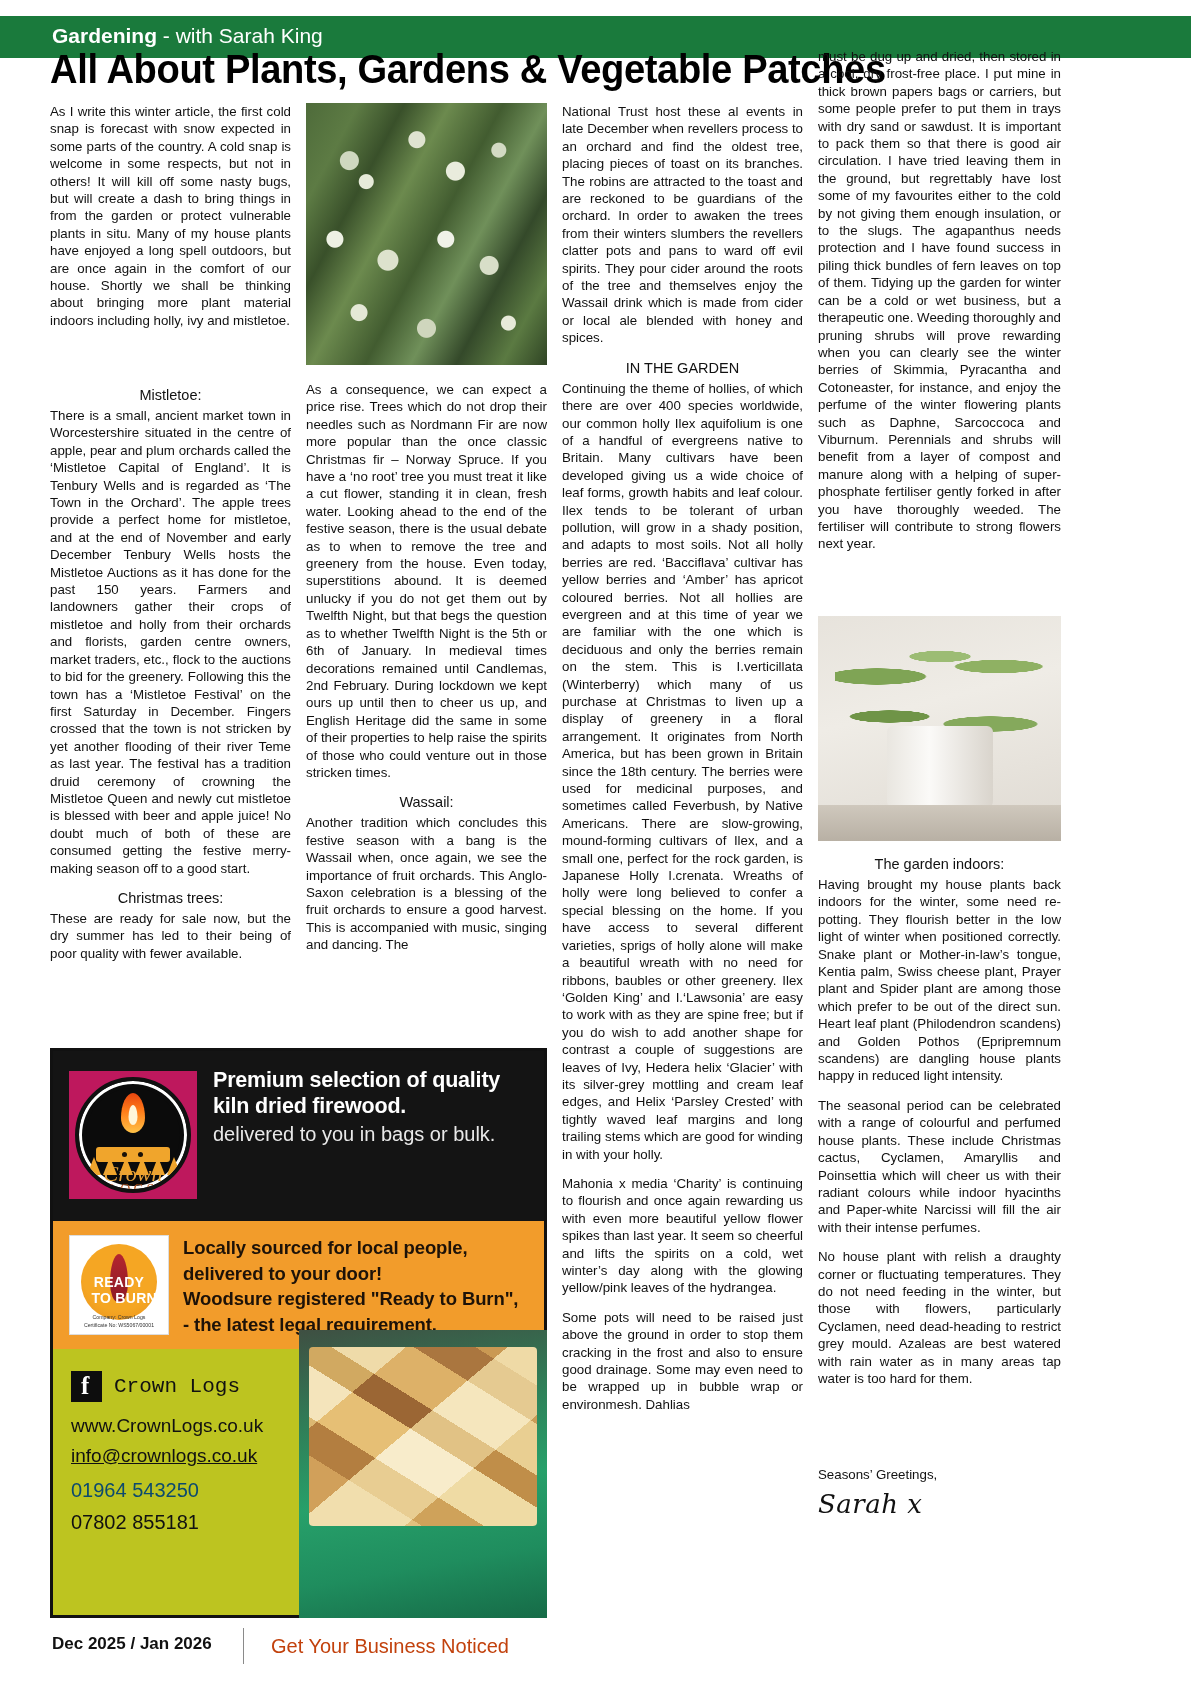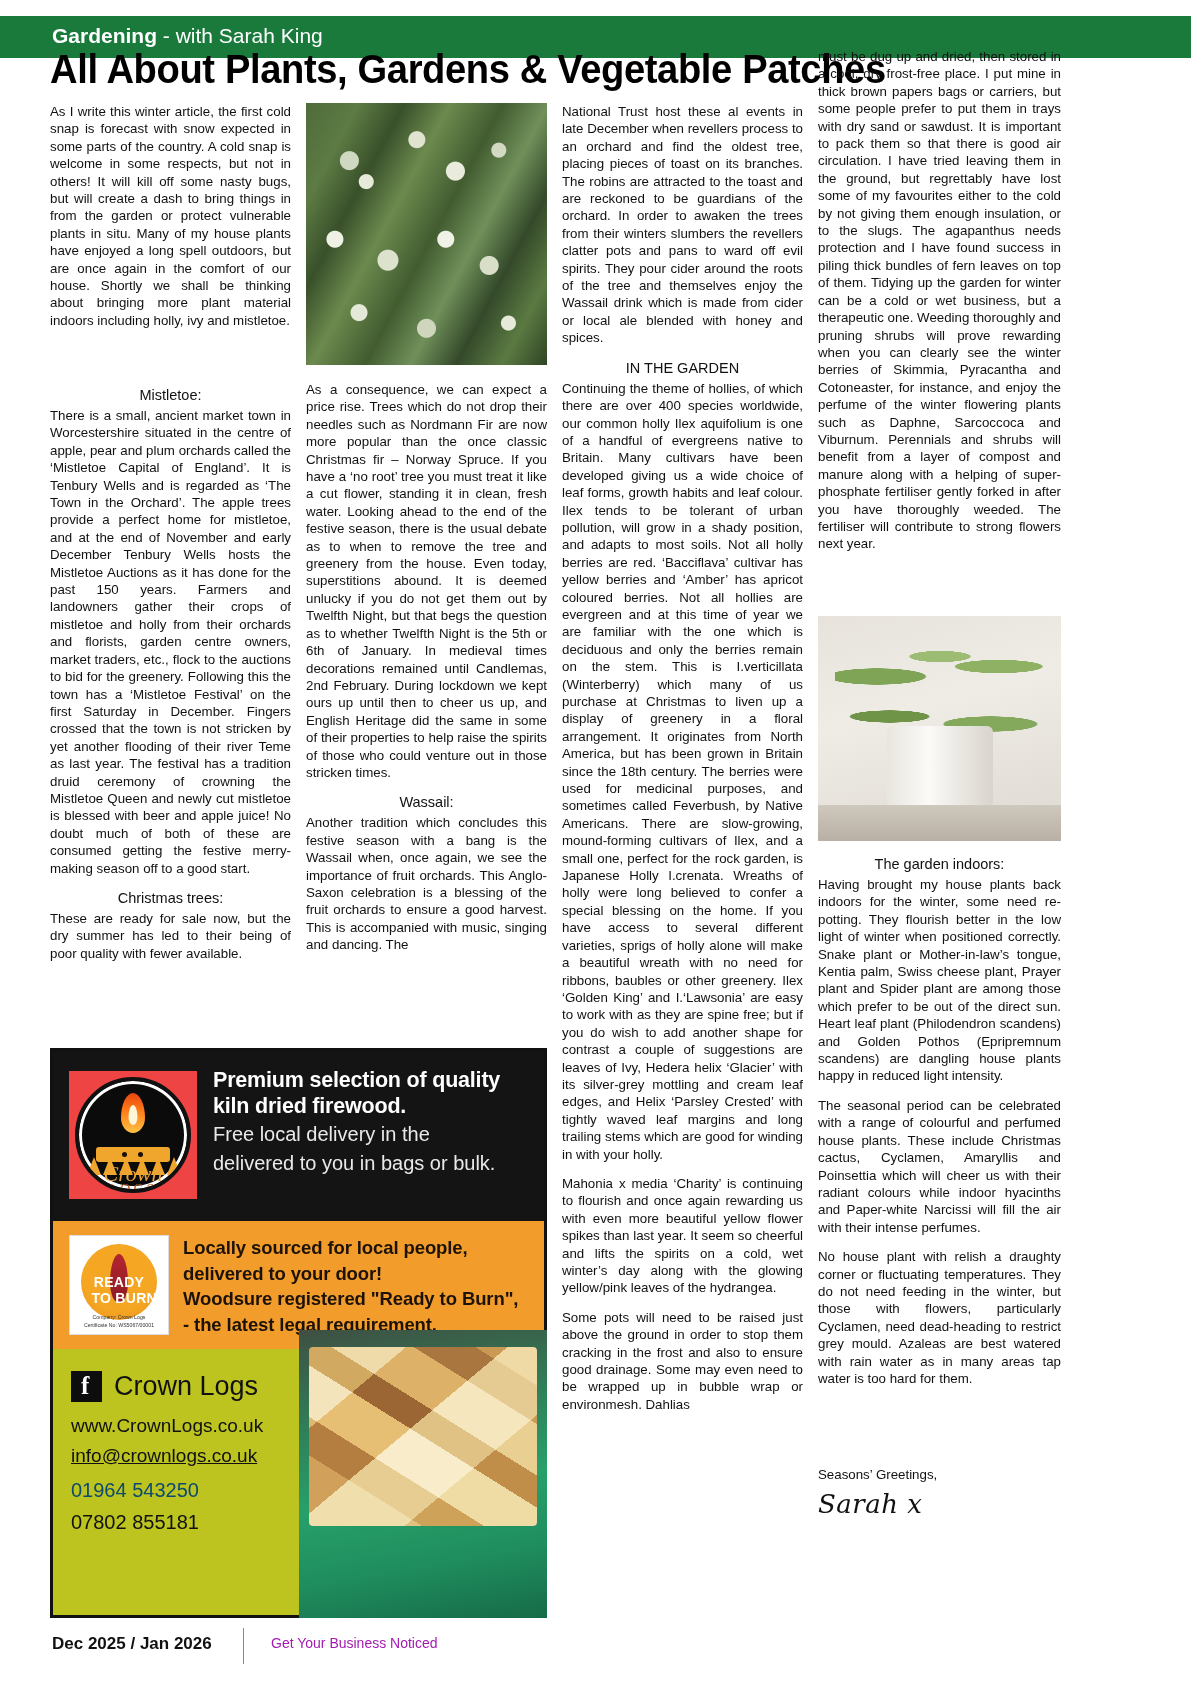--- a/index.html
+++ b/index.html
@@ -109,21 +109,21 @@
     background-blend-mode:overlay;
     border-radius:4px;
   }
 
   
   #advert{ position:absolute; left:50px; top:1048px; width:497px; height:570px;
            border:3px solid #111; background:#fff; }
 
   .ad-black{ position:relative; background:#141414; height:170px; }
   .ad-logo-box{ position:absolute; left:16px; top:20px; width:128px; height:128px;
-                background:#ef4444; display:flex; align-items:center; justify-content:center; }
+                background:#be185d; display:flex; align-items:center; justify-content:center; }
   .crown-circle{ width:116px; height:116px; border-radius:50%; background:#0b0b0b;
                  border:4px solid #111; box-shadow: inset 0 0 0 3px #fff, inset 0 0 0 7px #0b0b0b;
                  position:relative; overflow:hidden; }
   .crown-flame{ position:absolute; left:50%; top:12px; transform:translateX(-50%);
      width:24px; height:40px; border-radius:50% 50% 50% 50% / 62% 62% 38% 38%;
      background:linear-gradient(180deg,#ff4d10,#ff8a1e 45%,#ffc martin 60%,#ffd24a);
      background:linear-gradient(180deg,#e8450f,#ff7c19 45%,#ffc247 100%); }
   .crown-flame:after{ content:""; position:absolute; left:50%; top:12px; transform:translateX(-50%);
      width:9px; height:20px; border-radius:50% 50% 50% 50% / 60% 60% 40% 40%; background:#fff6da; }
   .crown-spike{ position:absolute; bottom:14px; width:0; height:0;
@@ -157,38 +157,38 @@
   .rtb-c2{ position:absolute; left:0; right:0; top:86px; text-align:center; font-size:5.2px; color:#333; }
   .ad-orange-text{ position:absolute; left:130px; top:14px; right:10px;
      font-size:18.5px; font-weight:bold; line-height:25.5px; color:#1d1208; letter-spacing:-0.1px; }
 
   .ad-green{ position:relative; background:#bdc420; height:266px; }
   .ad-green-left{ position:absolute; left:0; top:0; width:249px; height:100%; }
   .fb-row{ position:absolute; left:18px; top:22px; display:flex; align-items:center; }
   .fb-icon{ width:31px; height:31px; background:#0d0d0d; position:relative; }
   .fb-icon:after{ content:"f"; position:absolute; left:10px; top:1px; color:#fff;
      font-family:"Liberation Serif", serif; font-weight:bold; font-size:25px; }
-  .fb-label{ margin-left:12px; font-size:27px; color:#111; }
+  .fb-label{ margin-left:12px; font-size:21px; color:#111;font-family:Liberation Mono, monospace; }
   .ad-web{ position:absolute; left:18px; top:66px; font-size:19px; color:#111; }
   .ad-email{ position:absolute; left:18px; top:96px; font-size:19px; color:#111;
      text-decoration:underline; }
   .ad-tel1{ position:absolute; left:18px; top:130px; font-size:20px; color:#0c4a6e; }
   .ad-tel2{ position:absolute; left:18px; top:162px; font-size:20px; color:#111; }
 
   
   .seasons{ position:absolute; left:818px; top:1467px; font-size:13.3px; color:#111; }
   .signature{ position:absolute; left:818px; top:1489px;
      font-family:"DejaVu Serif", serif; font-style:italic; font-size:26px; color:#111;
      letter-spacing:0.5px; }
 
   
   .footer{ position:absolute; left:0; top:1628px; width:1191px; height:56px; }
   .footer-date{ position:absolute; left:52px; top:6px; font-size:17px; font-weight:bold; color:#111; }
   .footer-div{ position:absolute; left:243px; top:0px; width:1px; height:36px; background:#8a8a8a; }
-  .footer-tag{ position:absolute; left:271px; top:7px; font-size:14px; color:#a21caf; }
+  .footer-tag{ position:absolute; left:271px; top:7px; font-size:20px; color:#c2410c; }
 </style>
 </head>
 <body>
 
 <div class="header-bar">
   <div class="hdr-inner">
     <span class="hdr-strong">Gardening</span><span class="hdr-rest"> - with Sarah King</span>
   </div>
 </div>
 
@@ -261,21 +261,20 @@
           <span class="dot" style="left:26px;"></span>
           <span class="dot" style="left:42px;"></span>
         </div>
         <div class="crown-word">Crown</div>
         <div class="crown-word2">LOGS</div>
       </div>
     </div>
     <div class="ad-black-text">
       <div class="ad-h1">Premium selection of quality</div>
       <div class="ad-h1">kiln dried firewood.</div>
-      <div class="ad-h2">Free local delivery in the</div>
       <div class="ad-h2">delivered to you in bags or bulk.</div>
     </div>
   </div>
 
   <div class="ad-orange">
     <div class="rtb-box">
       <div class="rtb-circle">
         <div class="rtb-flame"></div>
         <div class="rtb-t1">READY</div>
         <div class="rtb-t2">TO BURN</div>

